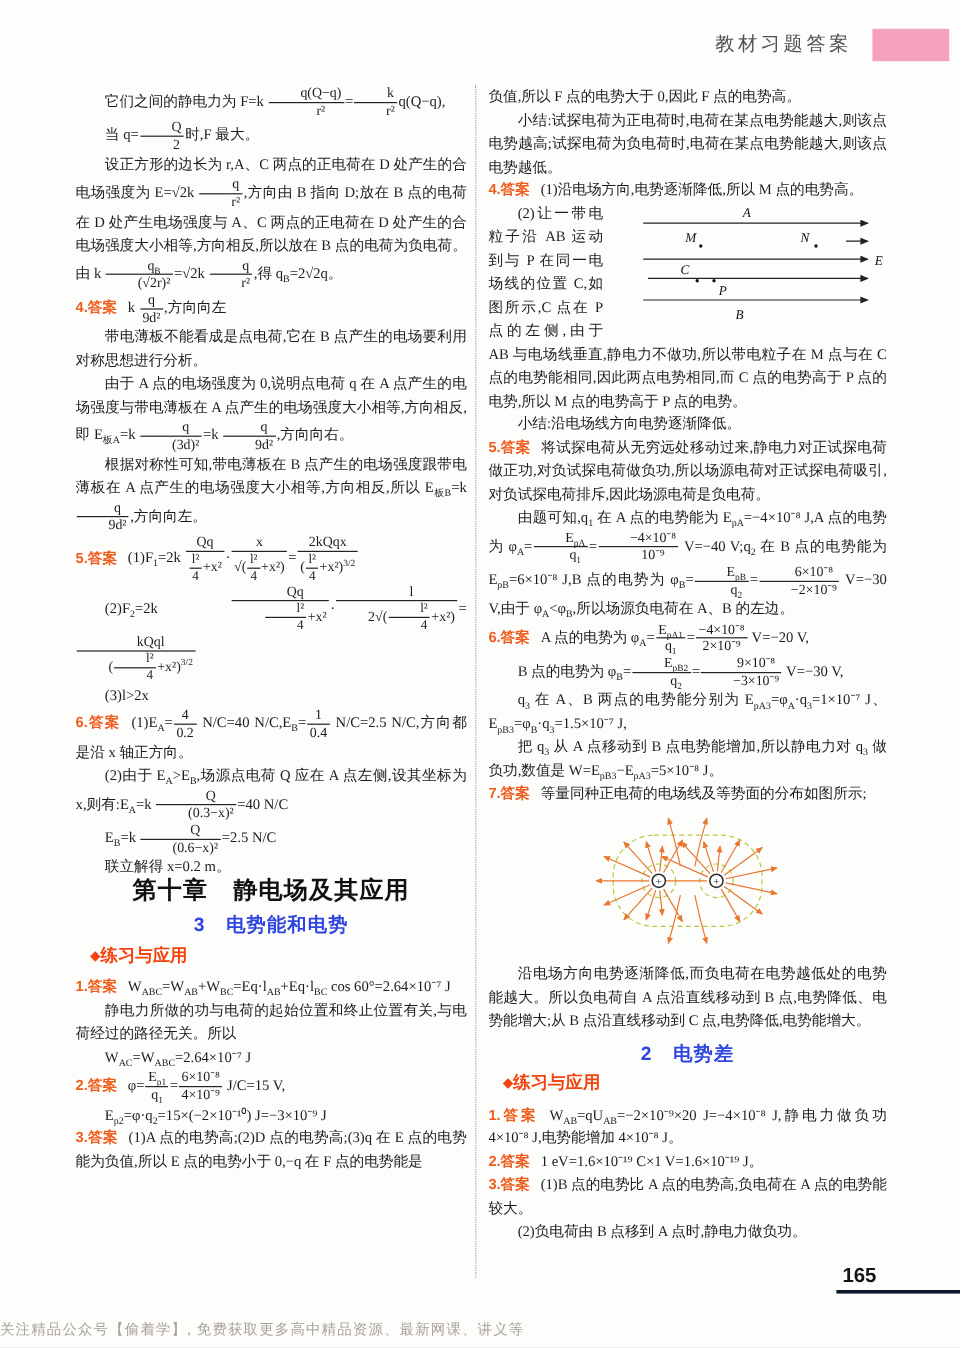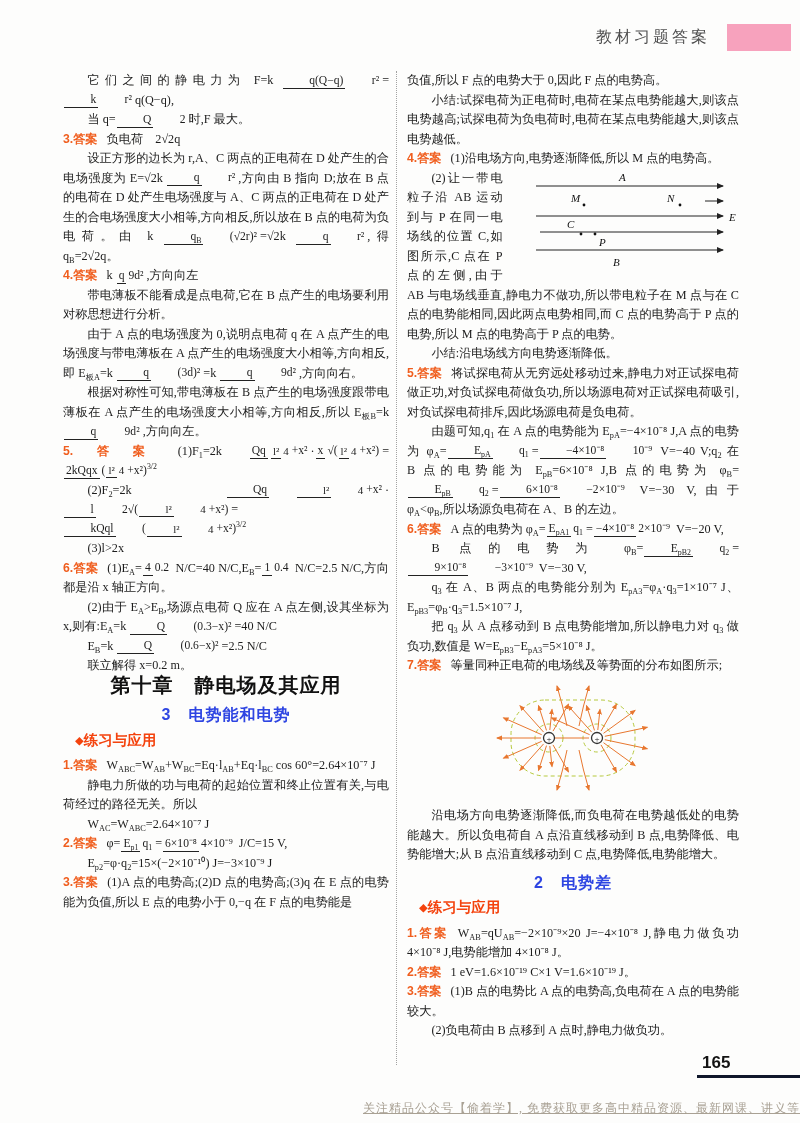--- a/index.html
+++ b/index.html
@@ -16,35 +16,35 @@
   .col-right{width:342px;padding-left:10px;box-sizing:border-box;}
   .col p{margin:0;}
   .ind{text-indent:2em;}
   .anslab{font-family:"Liberation Sans",sans-serif;font-weight:700;color:#f05e1e;margin-right:9px;}
   .chapter{font-family:"Liberation Sans",sans-serif;font-weight:700;font-size:20px;text-align:center;
            margin:0 0 10px;letter-spacing:1px;color:#111;}
   .section{font-family:"Liberation Sans",sans-serif;font-weight:700;font-size:16px;text-align:center;
            color:#2e45e2;margin:8px 0 7px;letter-spacing:1px;}
   .subhead{font-family:Liberation Mono, monospace;font-weight:700;font-size:14.5px;color:#f4430e;margin:3px 12px 5px;}
   
-  .frac{display:inline-flex;flex-direction:row;text-align:center;vertical-align:middle;
+  .frac{display:inline-flex;flex-direction:column;text-align:center;vertical-align:middle;
         margin:0 1px;font-size:0.95em;line-height:1.18;}
   .fnum{border-bottom:1px solid #222;padding:0 2px;}
   .fden{padding:0 2px;}
   sub,sup{font-size:0.68em;line-height:0;}
   
   .fig-right{float:right;margin:2px 0 3px 6px;}
   .figwrap{text-align:center;margin:4px 0;}
   svg text.dlab{font-family:"Liberation Serif",serif;font-style:italic;font-size:11px;fill:#111;}
   
   .pagenum{position:absolute;top:1053px;left:697px;width:103px;border-bottom:3px solid #0f172a;
            padding:0 0 2px 5px;font-family:"Liberation Sans",sans-serif;font-weight:700;
            font-size:17px;color:#141414;box-sizing:border-box;}
-  .footer{position:absolute;top:1100px;left:0;width:100%;text-align:right;
-          font-size:12px;color:#a9a194;letter-spacing:1px;text-decoration:underline;}
+  .footer{position:absolute;top:1100px;left:0;width:100%;text-align:left;
+          font-size:12px;color:#a9a194;letter-spacing:1px;}
 </style>
 </head>
 <body>
 
 <div class="page">
   <div class="hdr">
     <span class="hdr-title">教材习题答案</span>
     <span class="pink-box"></span>
   </div>
 
@@ -54,21 +54,20 @@
             <span class="fnum">q(Q−q)</span>
             <span class="fden">r²</span>
           </span>=<span class="frac">
             <span class="fnum">k</span>
             <span class="fden">r²</span>
           </span>q(Q−q),</p>
         <p class="ind">当 q=<span class="frac">
             <span class="fnum">Q</span>
             <span class="fden">2</span>
           </span>时,F 最大。</p>
-        <p><b class="anslab">3.答案</b>负电荷　2√2q</p>
         <p class="ind">设正方形的边长为 r,A、C 两点的正电荷在 D 处产生的合电场强度为 E=√2k <span class="frac">
             <span class="fnum">q</span>
             <span class="fden">r²</span>
           </span>,方向由 B 指向 D;放在 B 点的电荷在 D 处产生电场强度与 A、C 两点的正电荷在 D 处产生的合电场强度大小相等,方向相反,所以放在 B 点的电荷为负电荷。由 k <span class="frac">
             <span class="fnum">q<sub>B</sub></span>
             <span class="fden">(√2r)²</span>
           </span>=√2k <span class="frac">
             <span class="fnum">q</span>
             <span class="fden">r²</span>
           </span>,得 q<sub>B</sub>=2√2q。</p>

